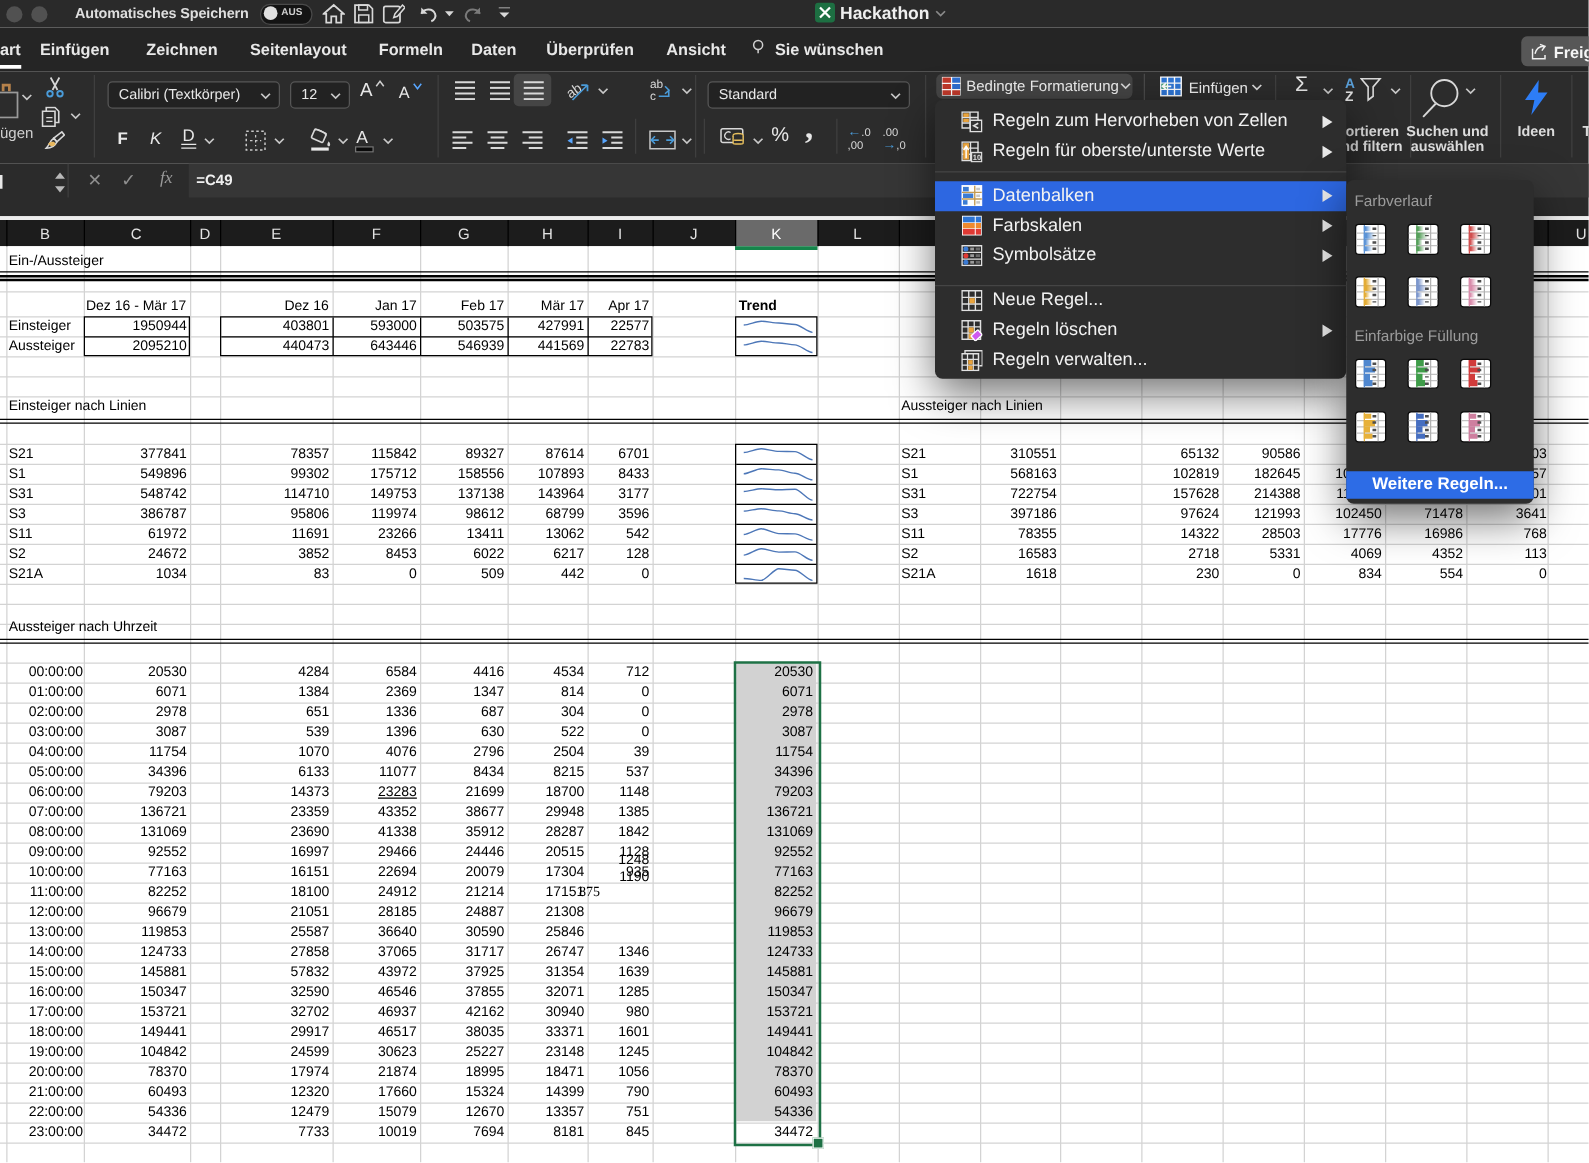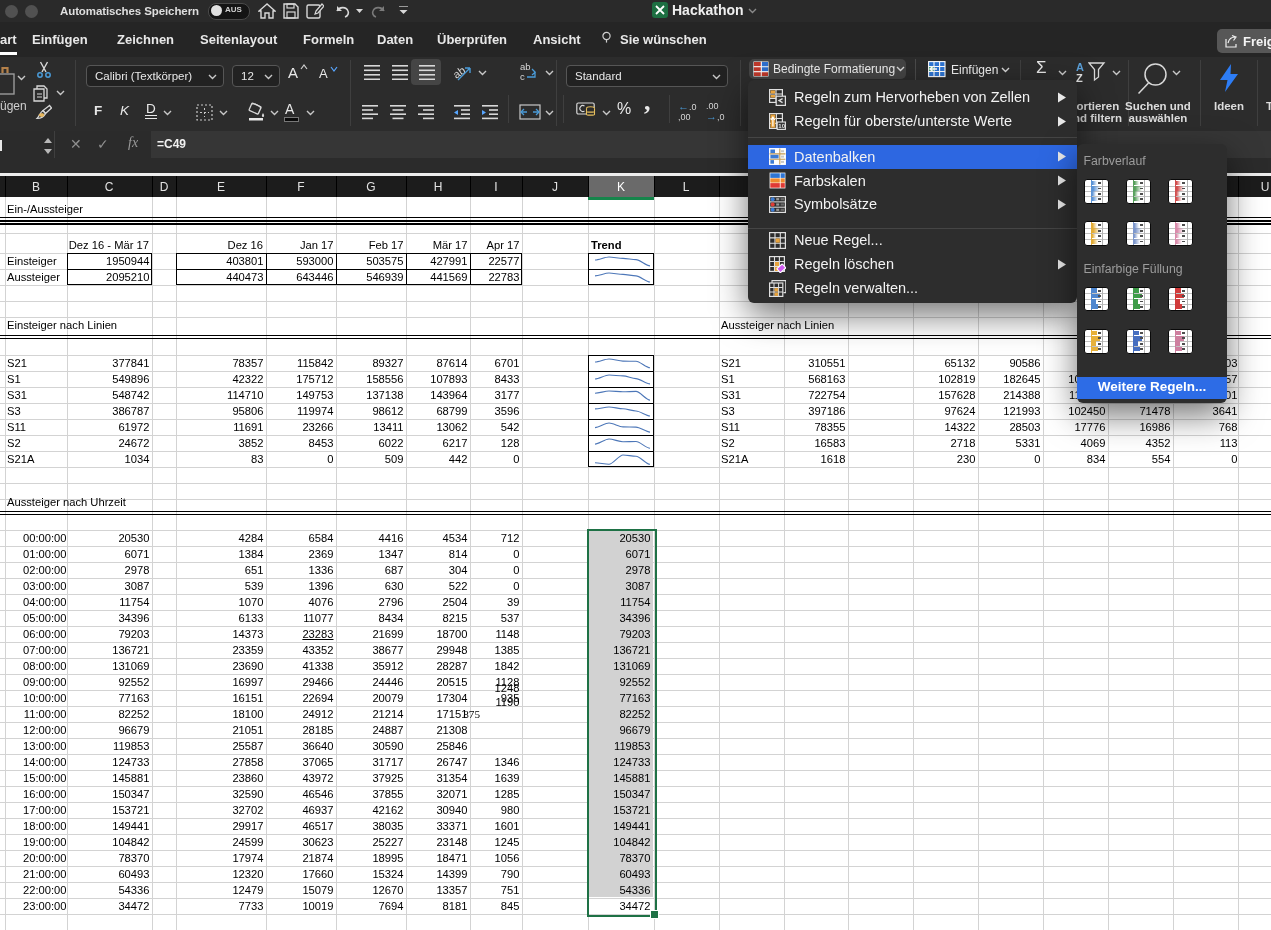--- a/index.html
+++ b/index.html
@@ -146,21 +146,21 @@
 <div class="t" style="right:751.5px;top:355px;">6701</div>
 <div class="t" style="right:425.5px;top:355px;">310551</div>
 <div class="t" style="right:295.5px;top:355px;">65132</div>
 <div class="t" style="right:230.5px;top:355px;">90586</div>
 <div class="t" style="right:165.5px;top:355px;">9850</div>
 <div class="t" style="right:100.5px;top:355px;">75321</div>
 <div class="t" style="right:33.5px;top:355px;">7703</div>
 <div class="tl" style="left:7px;top:371px;">S1</div>
 <div class="tl" style="left:721px;top:371px;">S1</div>
 <div class="t" style="right:1121.5px;top:371px;">549896</div>
-<div class="t" style="right:1007.5px;top:371px;">42322</div>
+<div class="t" style="right:1007.5px;top:371px;">99302</div>
 <div class="t" style="right:937.5px;top:371px;">175712</div>
 <div class="t" style="right:867.5px;top:371px;">158556</div>
 <div class="t" style="right:803.5px;top:371px;margin-left:46px;">107893</div>
 <div class="t" style="right:751.5px;top:371px;">8433</div>
 <div class="t" style="right:425.5px;top:371px;">568163</div>
 <div class="t" style="right:295.5px;top:371px;">102819</div>
 <div class="t" style="right:230.5px;top:371px;">182645</div>
 <div class="t" style="right:165.5px;top:371px;">102781</div>
 <div class="t" style="right:100.5px;top:371px;">76543</div>
 <div class="t" style="right:33.5px;top:371px;">8357</div>
@@ -385,21 +385,21 @@
 <div class="t" style="right:1204.5px;top:754px;">14:00:00</div>
 <div class="t" style="right:1121.5px;top:754px;">124733</div>
 <div class="t" style="right:1007.5px;top:754px;">27858</div>
 <div class="t" style="right:937.5px;top:754px;">37065</div>
 <div class="t" style="right:867.5px;top:754px;">31717</div>
 <div class="t" style="right:803.5px;top:754px;margin-left:20px;">26747</div>
 <div class="t" style="right:751.5px;top:754px;">1346</div>
 <div class="t" style="right:620.5px;top:754px;">124733</div>
 <div class="t" style="right:1204.5px;top:770px;">15:00:00</div>
 <div class="t" style="right:1121.5px;top:770px;">145881</div>
-<div class="t" style="right:1007.5px;top:770px;">23860</div>
+<div class="t" style="right:1007.5px;top:770px;">57832</div>
 <div class="t" style="right:937.5px;top:770px;">43972</div>
 <div class="t" style="right:867.5px;top:770px;">37925</div>
 <div class="t" style="right:803.5px;top:770px;">31354</div>
 <div class="t" style="right:751.5px;top:770px;">1639</div>
 <div class="t" style="right:620.5px;top:770px;">145881</div>
 <div class="t" style="right:1204.5px;top:786px;">16:00:00</div>
 <div class="t" style="right:1121.5px;top:786px;">150347</div>
 <div class="t" style="right:1007.5px;top:786px;">32590</div>
 <div class="t" style="right:937.5px;top:786px;">46546</div>
 <div class="t" style="right:867.5px;top:786px;">37855</div>

